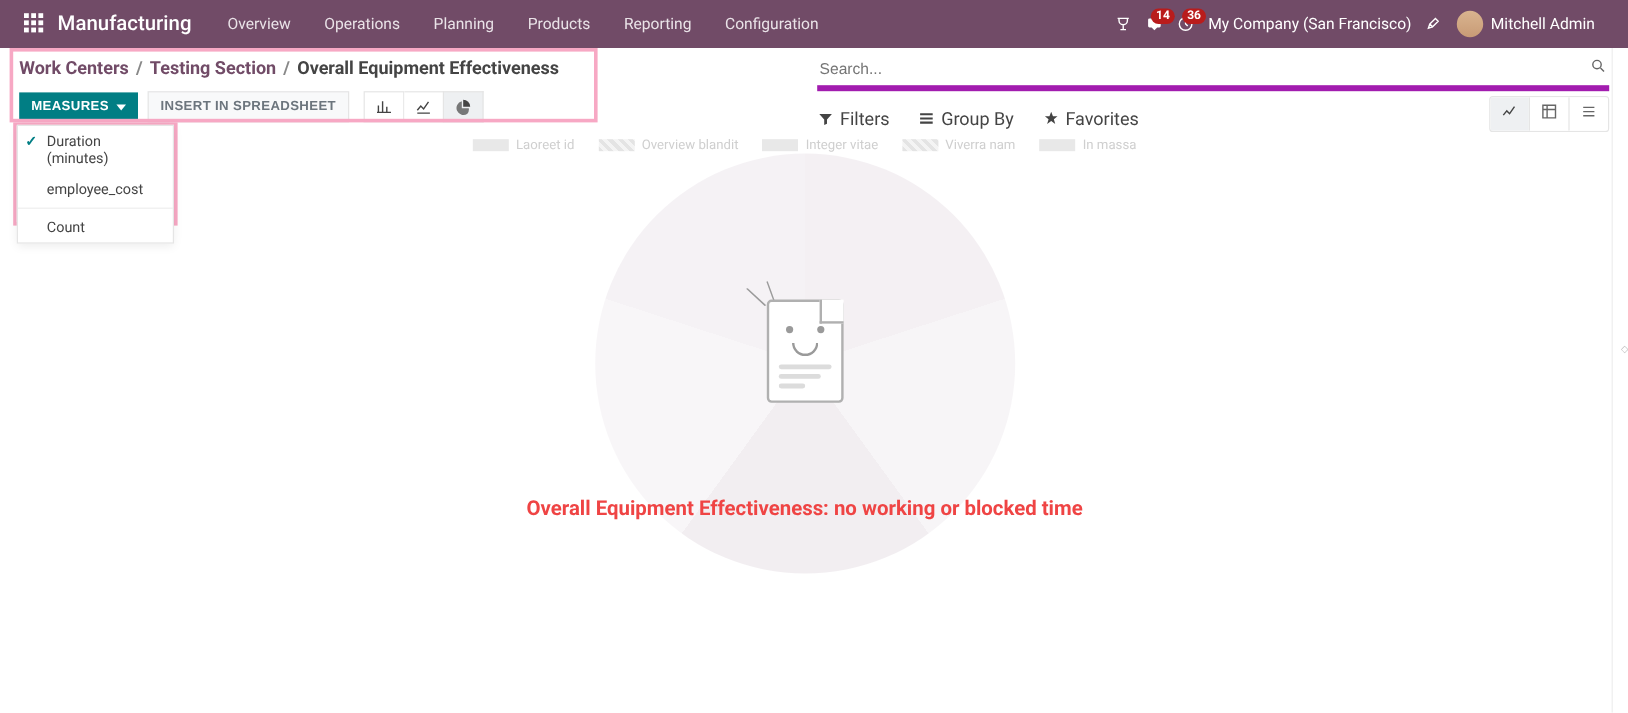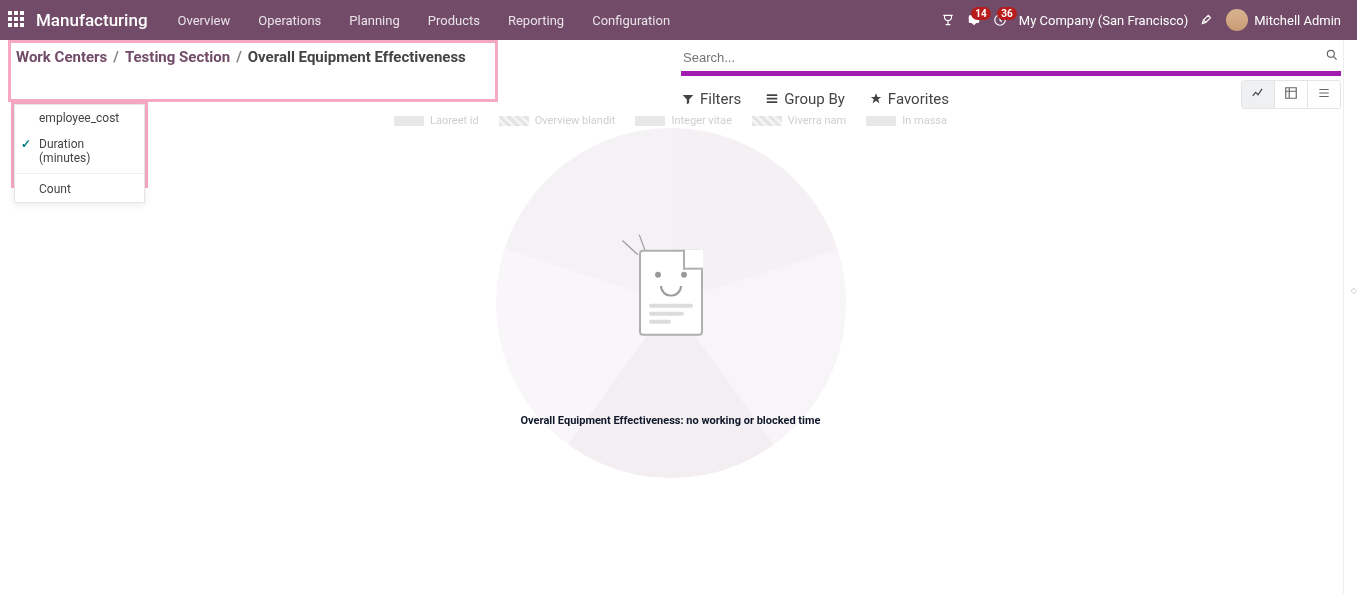--- a/index.html
+++ b/index.html
@@ -1,19 +1,19 @@
 <!DOCTYPE html>
 <html><head>
 <meta charset="utf-8">
 <style>
 * { box-sizing: border-box; margin: 0; padding: 0; }
 body { font-family: -apple-system, BlinkMacSystemFont, "Segoe UI", Roboto, sans-serif; font-size: 13px; color: #374151; background: #fff; width: 1357px; height: 594px; overflow: hidden; position: relative; }
 
 
-.topnav { height: 40px; background: #714B67; display: flex; align-items: center; color: #fff; padding: 0 8px; }
+.topnav { height: 40px; background: #714B67; display: flex; align-items: center; color: #fff; padding: 0 20px; }
 .apps-icon { width: 18px; height: 18px; display: grid; grid-template-columns: repeat(3,4px); grid-template-rows: repeat(3,4px); gap: 2px; margin-right: 10px; cursor: pointer; }
 .apps-icon span { background: #fff; }
 .app-title { font-size: 17px; font-weight: 500; margin-right: 16px; }
 .nav-menu { display: flex; gap: 0; }
 .nav-item { padding: 10px 14px; font-size: 13px; color: #eae3e8; cursor: pointer; }
 .nav-spacer { flex: 1; }
 .nav-right { display: flex; align-items: center; gap: 12px; padding-right: 8px; }
 .nav-icon { position: relative; cursor: pointer; display: flex; align-items: center; }
 .badge { position: absolute; top: -6px; right: -10px; background: #b91c1c; color: #fff; font-size: 10px; font-weight: 700; padding: 1px 4px; border-radius: 8px; }
 .company { font-size: 13px; color: #fff; cursor: pointer; }
@@ -70,21 +70,21 @@
 .doc-shape { width: 64px; height: 86px; border: 2px solid #b0b0b0; border-radius: 4px; background: #fff; position: relative; }
 .doc-shape::after { content: ""; position: absolute; right: -2px; top: -2px; width: 18px; height: 18px; background: #fff; border-left: 2px solid #b0b0b0; border-bottom: 2px solid #b0b0b0; }
 .doc-face { position: absolute; top: 20px; left: 0; right: 0; display: flex; justify-content: center; gap: 20px; }
 .doc-eye { width: 6px; height: 6px; background: #9a9a9a; border-radius: 50%; }
 .doc-smile { position: absolute; top: 34px; left: 50%; transform: translateX(-50%); width: 22px; height: 11px; border: 2px solid #9a9a9a; border-top: none; border-radius: 0 0 14px 14px; }
 .doc-lines { position: absolute; bottom: 10px; left: 8px; right: 8px; }
 .doc-lines div { height: 4px; background: #dcdcdc; margin-top: 4px; border-radius: 2px; }
 .doc-lines div:nth-child(2){ width: 80%; }
 .doc-lines div:nth-child(3){ width: 50%; }
 .spark { position: absolute; left: -14px; top: -14px; color: #9a9a9a; font-size: 16px; transform: rotate(-20deg); }
-.empty-msg { position: absolute; left: 50%; top: 290px; transform: translateX(-50%); font-size: 11px; font-weight: 700; color: #0f172a; white-space: nowrap; }
+.empty-msg { position: absolute; left: 50%; top: 290px; transform: translateX(-50%); font-size: 17px; font-weight: 700; color: #ef4444; white-space: nowrap; }
 
 .right-edge { position: absolute; right: 0; top: 40px; bottom: 0; width: 14px; border-left: 1px solid #eee; }
 .rail-marker { position: absolute; right: 0; top: 286px; font-size: 8px; color: #bbb; }
 
 
 svg.icon { width: 14px; height: 14px; }
 </style>
 </head>
 <body>
 
@@ -142,20 +142,45 @@
   </div>
 </div>
 
 <div class="control-area">
   <div class="breadcrumb">
     <span class="link">Work Centers</span>
     <span class="sep">/</span>
     <span class="link">Testing Section</span>
     <span class="sep">/</span>
     <span class="current">Overall Equipment Effectiveness</span>
+  </div>
+  <div class="toolbar-row">
+    <button class="btn-measures">
+      <span>MEASURES</span>
+      <span class="caret"></span>
+    </button>
+    <button class="btn-insert">INSERT IN SPREADSHEET</button>
+    <div class="chart-btns">
+      <div class="chart-btn">
+        <svg class="icon" viewBox="0 0 24 24" fill="none" stroke="currentColor" stroke-width="2">
+            <path d="M4 20V10M10 20V4M16 20v-8M22 20H2"></path>
+          </svg>
+      </div>
+      <div class="chart-btn">
+        <svg class="icon" viewBox="0 0 24 24" fill="none" stroke="currentColor" stroke-width="2">
+            <path d="M3 17l5-6 4 4 7-10M3 21h18"></path>
+          </svg>
+      </div>
+      <div class="chart-btn active">
+        <svg class="icon" viewBox="0 0 24 24" fill="currentColor">
+            <path d="M12 2v10h10A10 10 0 0012 2z"></path>
+            <path d="M10 4a10 10 0 108 18 10 10 0 002-8H10V4z" fill-opacity=".7"></path>
+          </svg>
+      </div>
+    </div>
   </div>
 </div>
 
 <div class="search-row">
   <input class="search-input" placeholder="Search..." style="">
   <span class="search-icon">
     <svg class="icon" viewBox="0 0 24 24" fill="none" stroke="currentColor" stroke-width="2">
         <circle cx="10" cy="10" r="6"></circle>
         <path d="M20 20l-5-5"></path>
       </svg>
@@ -196,22 +221,22 @@
           <path d="M4 6h16M4 12h16M4 18h16"></path>
         </svg>
     </div>
   </div>
 </div>
 
 <div class="hl1"></div>
 <div class="hl2"></div>
 
 <div class="measures-dd">
+  <div class="item checked">Duration (minutes)</div>
   <div class="item">employee_cost</div>
-  <div class="item checked">Duration (minutes)</div>
   <div class="divider"></div>
   <div class="item">Count</div>
 </div>
 
 <div class="legend">
   <div class="legend-item">
       <span class="legend-box"></span>
       <span>Laoreet id</span>
     </div>
   <div class="legend-item">

